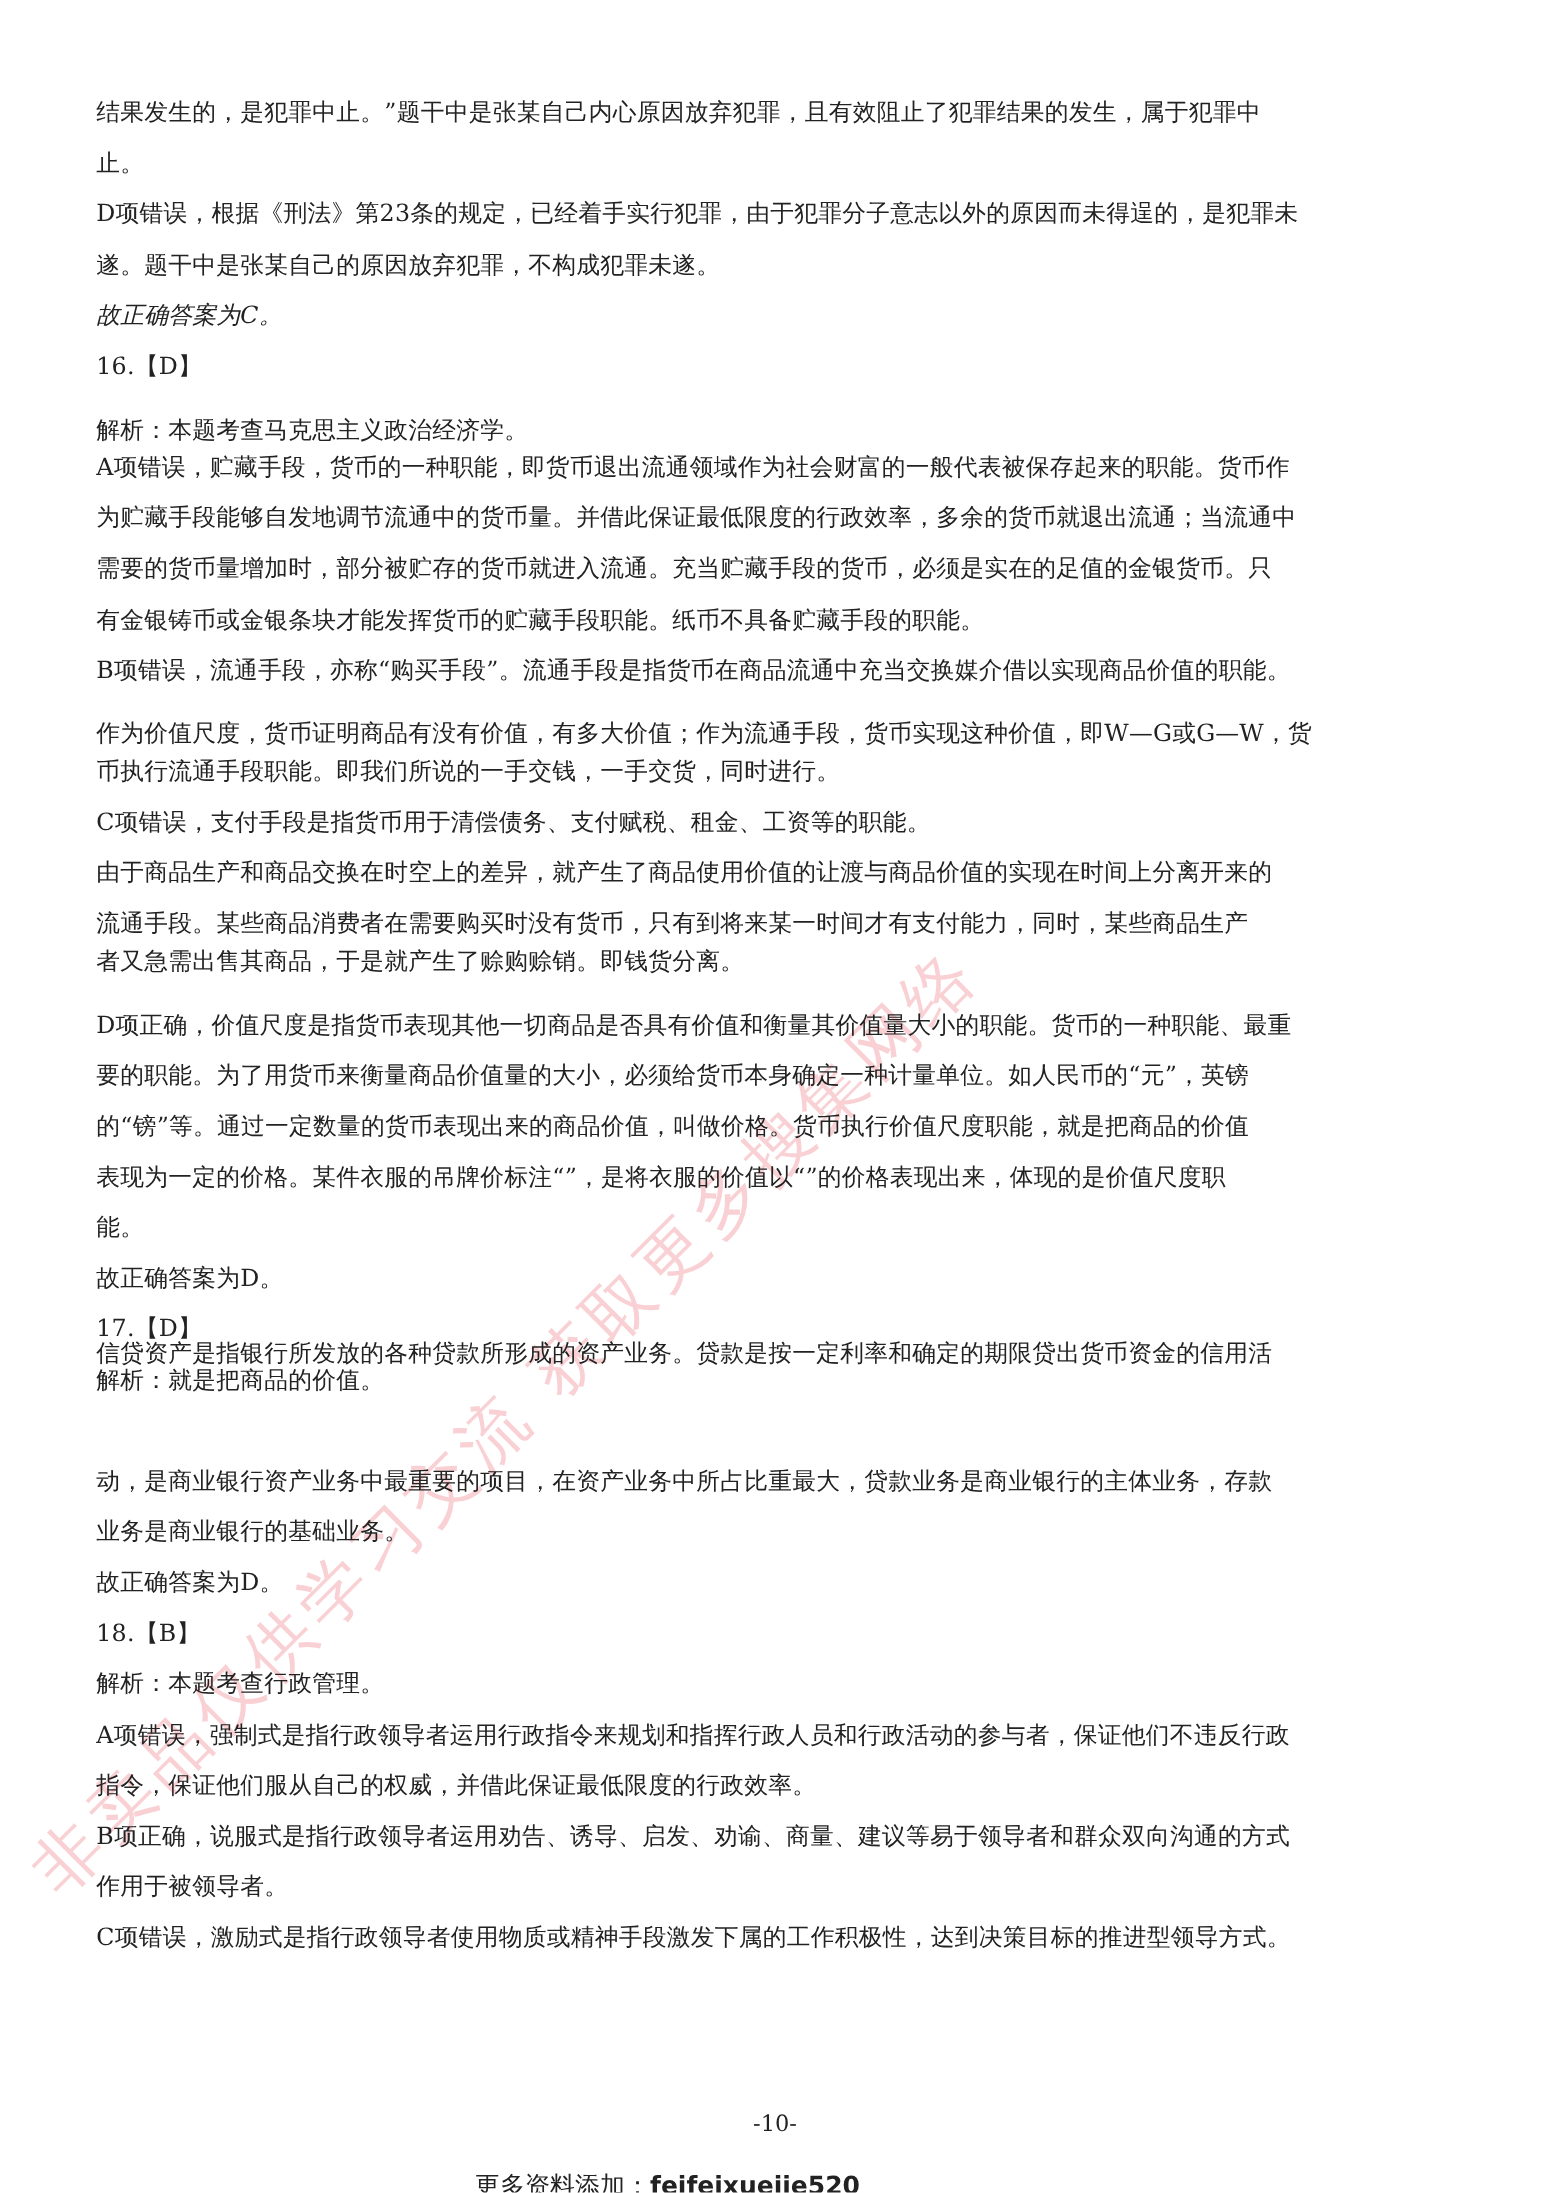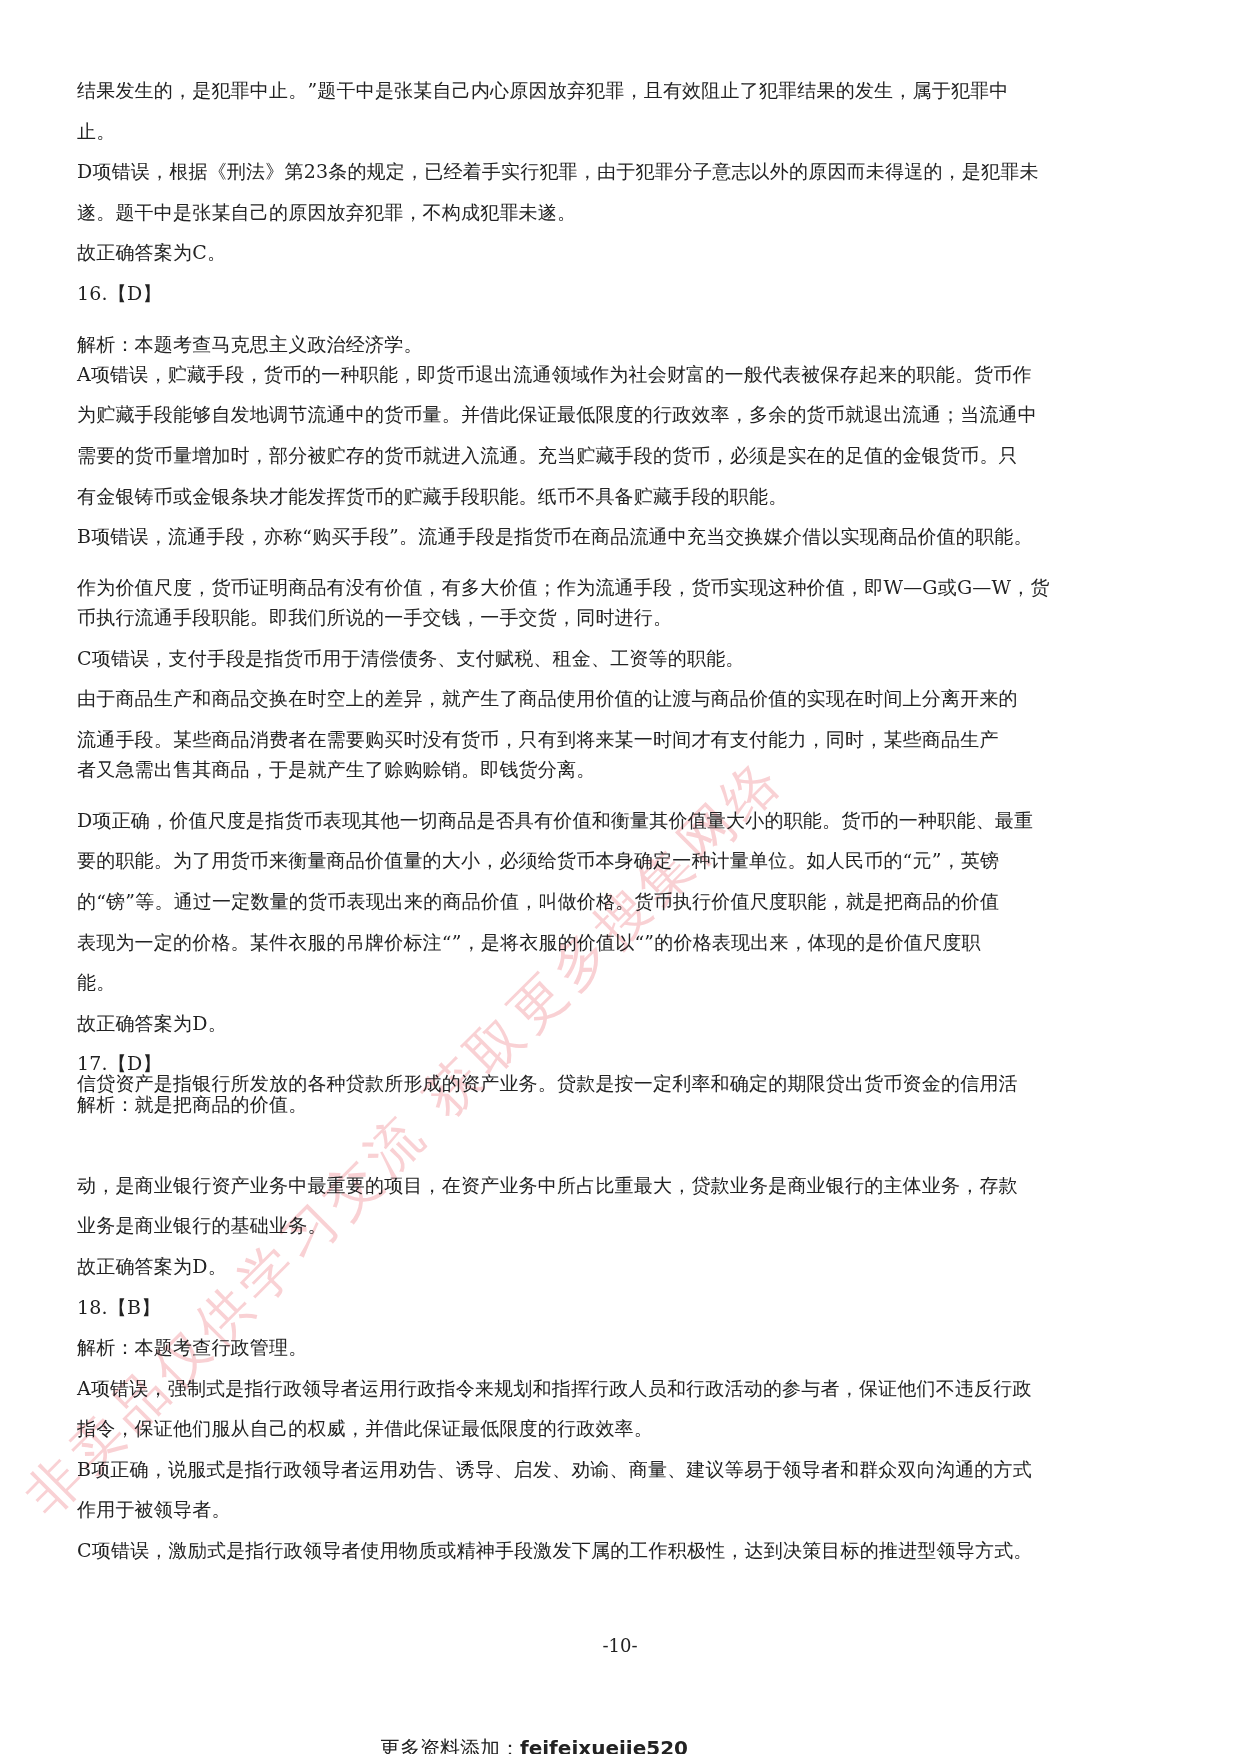--- a/index.html
+++ b/index.html
@@ -1,38 +1,38 @@
 <!DOCTYPE html>
 <html><head>
 <meta charset="utf-8">
 <style>
   html,body{margin:0;padding:0;background:#fff;}
   body{width:1240px;height:1754px;position:relative;overflow:hidden;
        font-family:"DejaVu Serif","Liberation Serif",serif;color:#222;}
   .page{position:absolute;left:0;top:0;width:1240px;height:1754px;}
   .line{position:absolute;left:77px;font-size:19px;line-height:24px;white-space:nowrap;letter-spacing:0.2px;}
-  .pagenum{position:absolute;top:1635px;left:0;width:1240px;text-align:center;font-size:18px;}
+  .pagenum{position:absolute;top:1689px;left:0;width:1240px;text-align:center;font-size:18px;}
   .footer{position:absolute;top:1735px;left:380px;font-size:20px;}
   .footer b{font-family:"DejaVu Sans","Liberation Sans",sans-serif;font-weight:bold;}
   .watermark{position:absolute;left:10px;top:1480px;transform-origin:0 0;transform:rotate(-45deg);
        font-size:54px;color:rgba(235,90,100,0.28);white-space:nowrap;letter-spacing:6px;
        font-family:"DejaVu Sans","Liberation Sans",sans-serif;pointer-events:none;}
 </style>
 </head>
 <body>
 
 <div class="page">
   <div class="watermark">非卖品仅供学习交流 获取更多搜集网络</div>
 
   <div id="body">
       <div class="line" style="top: 78px;">结果发生的，是犯罪中止。”题干中是张某自己内心原因放弃犯罪，且有效阻止了犯罪结果的发生，属于犯罪中</div>
       <div class="line" style="top: 118.55px;">止。</div>
       <div class="line" style="top: 159.1px;">D项错误，根据《刑法》第23条的规定，已经着手实行犯罪，由于犯罪分子意志以外的原因而未得逞的，是犯罪未</div>
       <div class="line" style="top: 199.65px;">遂。题干中是张某自己的原因放弃犯罪，不构成犯罪未遂。</div>
-      <div class="line" style="top: 240.2px;">故正确答案为C。</div>
+      <div class="line" style="top: 240.2px; font-style: italic;">故正确答案为C。</div>
       <div class="line" style="top: 280.75px;">16.【D】</div>
       <div class="line" style="top: 332px;">解析：本题考查马克思主义政治经济学。</div>
       <div class="line" style="top: 361.85px;">A项错误，贮藏手段，货币的一种职能，即货币退出流通领域作为社会财富的一般代表被保存起来的职能。货币作</div>
       <div class="line" style="top: 402.4px;">为贮藏手段能够自发地调节流通中的货币量。并借此保证最低限度的行政效率，多余的货币就退出流通；当流通中</div>
       <div class="line" style="top: 442.95px;">需要的货币量增加时，部分被贮存的货币就进入流通。充当贮藏手段的货币，必须是实在的足值的金银货币。只</div>
       <div class="line" style="top: 483.5px;">有金银铸币或金银条块才能发挥货币的贮藏手段职能。纸币不具备贮藏手段的职能。</div>
       <div class="line" style="top: 524.05px;">B项错误，流通手段，亦称“购买手段”。流通手段是指货币在商品流通中充当交换媒介借以实现商品价值的职能。</div>
       <div class="line" style="top: 575px;">作为价值尺度，货币证明商品有没有价值，有多大价值；作为流通手段，货币实现这种价值，即W—G或G—W，货</div>
       <div class="line" style="top: 605.15px;">币执行流通手段职能。即我们所说的一手交钱，一手交货，同时进行。</div>
       <div class="line" style="top: 645.7px;">C项错误，支付手段是指货币用于清偿债务、支付赋税、租金、工资等的职能。</div>

